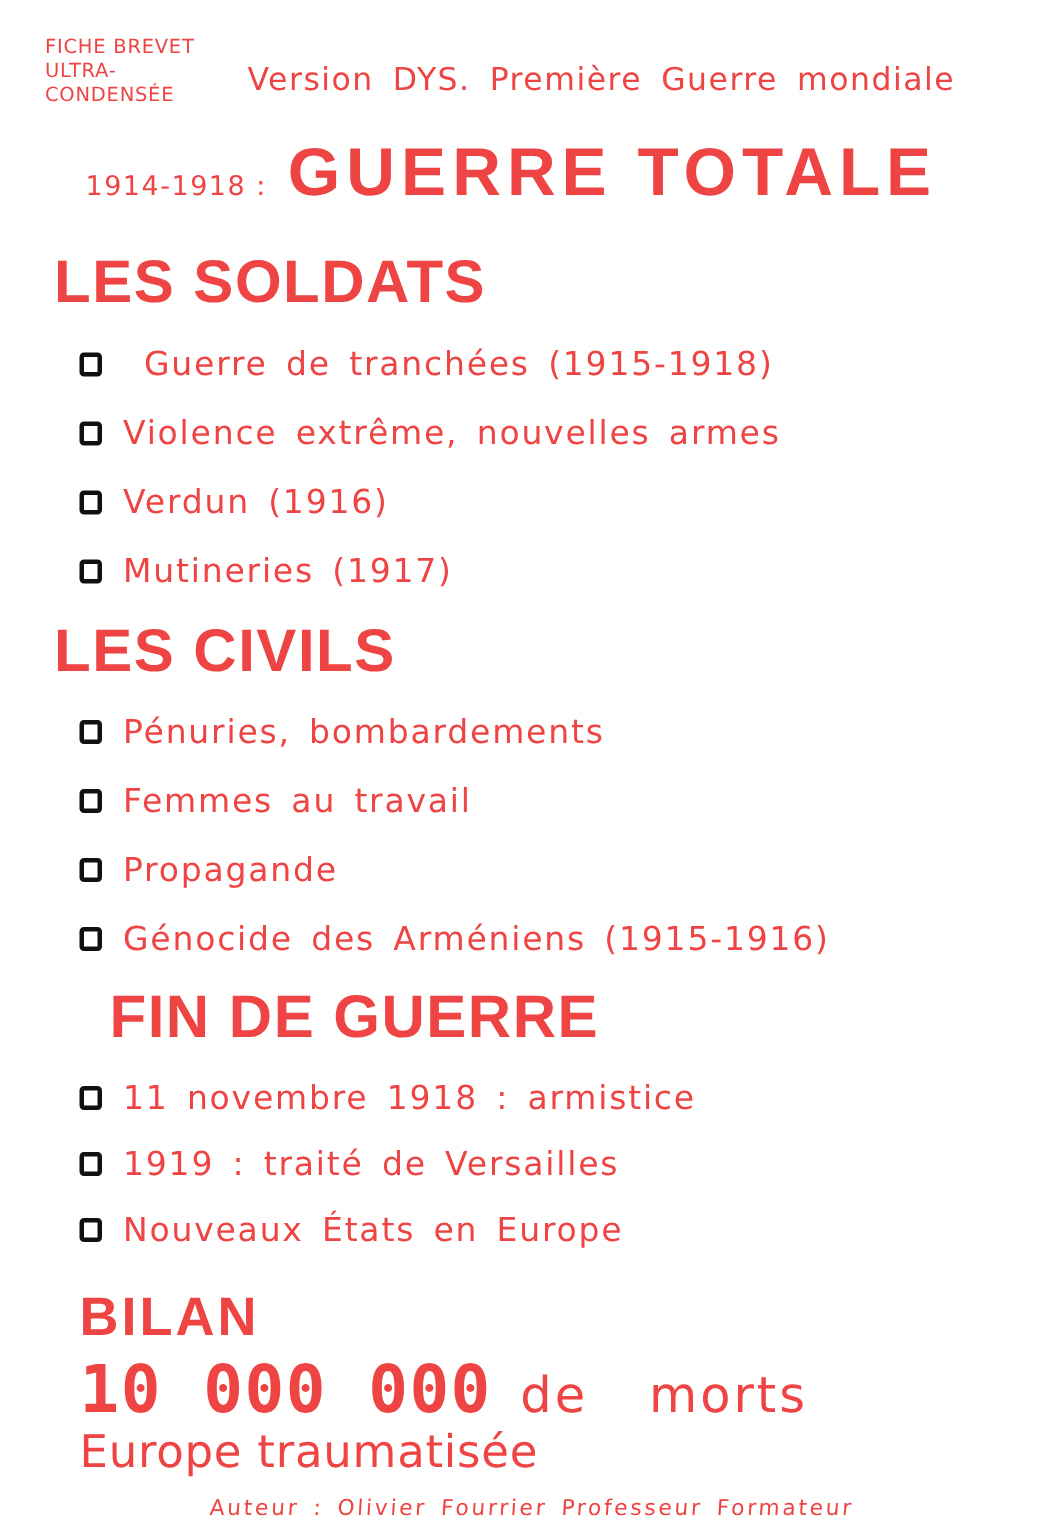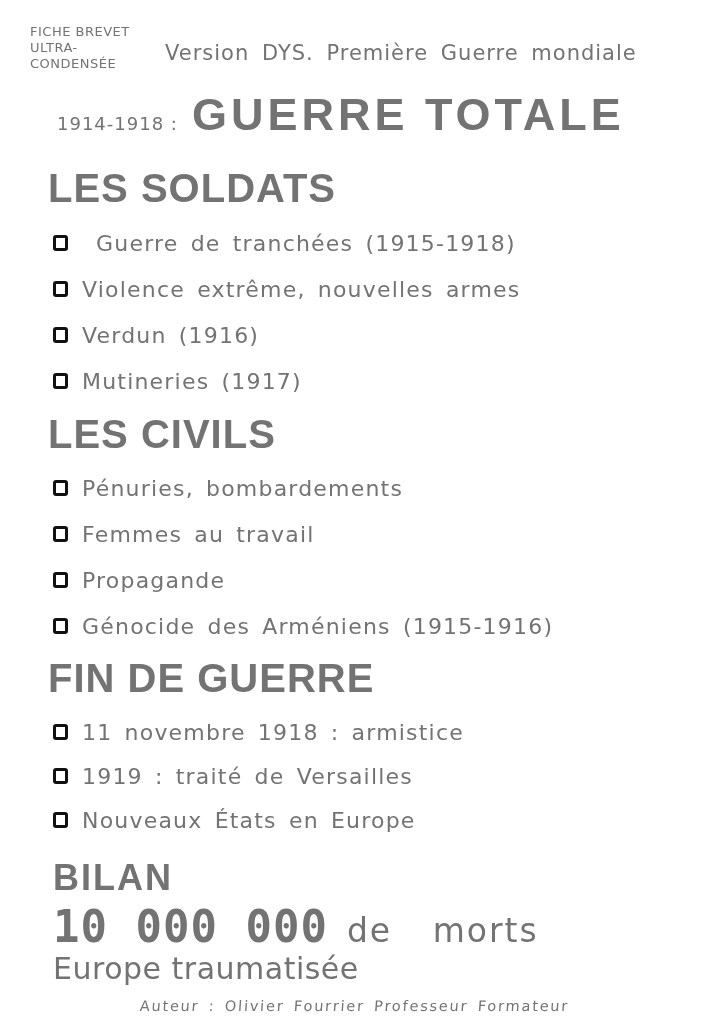--- a/index.html
+++ b/index.html
@@ -3,21 +3,21 @@
 <meta charset="utf-8">
 <title>Fiche Brevet - Première Guerre mondiale</title>
 <style>
   * { margin: 0; padding: 0; box-sizing: border-box; }
   html, body { background: #ffffff; }
   .page {
     position: relative;
     width: 709px;
     height: 1024px;
     background: #ffffff;
-    color: #737373;
+    color: #ef4444;
     font-family: "DejaVu Sans", sans-serif;
     overflow: hidden;
     margin: 0 auto;
   }
 
   
   .corner-label {
     position: absolute;
     top: 24px;
     left: 30px;
@@ -55,31 +55,31 @@
     font-size: 45px;
     font-weight: bold;
     letter-spacing: 4px;
     margin-left: 14px;
     line-height: 1.1;
   }
 
   
   .section-heading {
     position: absolute;
-    left: 48px;
+    left: 36px;
     font-family: "Liberation Sans", sans-serif;
     font-size: 40px;
     font-weight: bold;
     letter-spacing: 1px;
     line-height: 1;
     white-space: nowrap;
   }
   .heading-soldats { top: 168px; }
   .heading-civils  { top: 414px; }
-  .heading-fin     { top: 658px; }
+  .heading-fin     { top: 658px; margin-left: 37px; }
 
   
   .bullet-list {
     position: absolute;
     left: 53px;
     list-style: none;
   }
   .list-soldats { top: 231px; }
   .list-civils  { top: 476px; }
   .list-fin     { top: 720px; }

